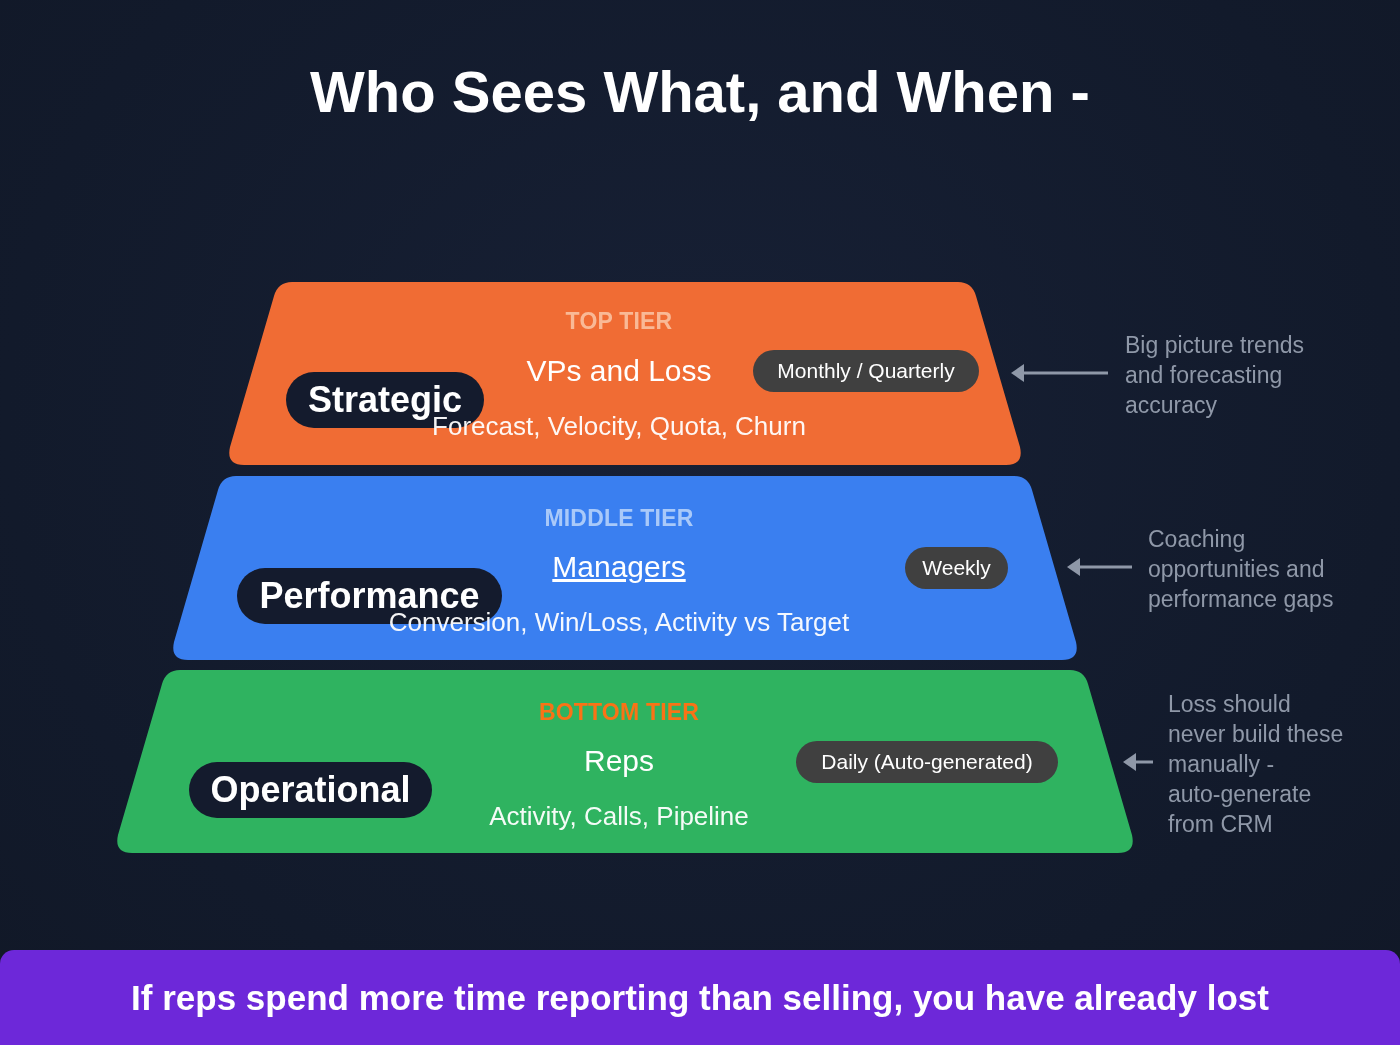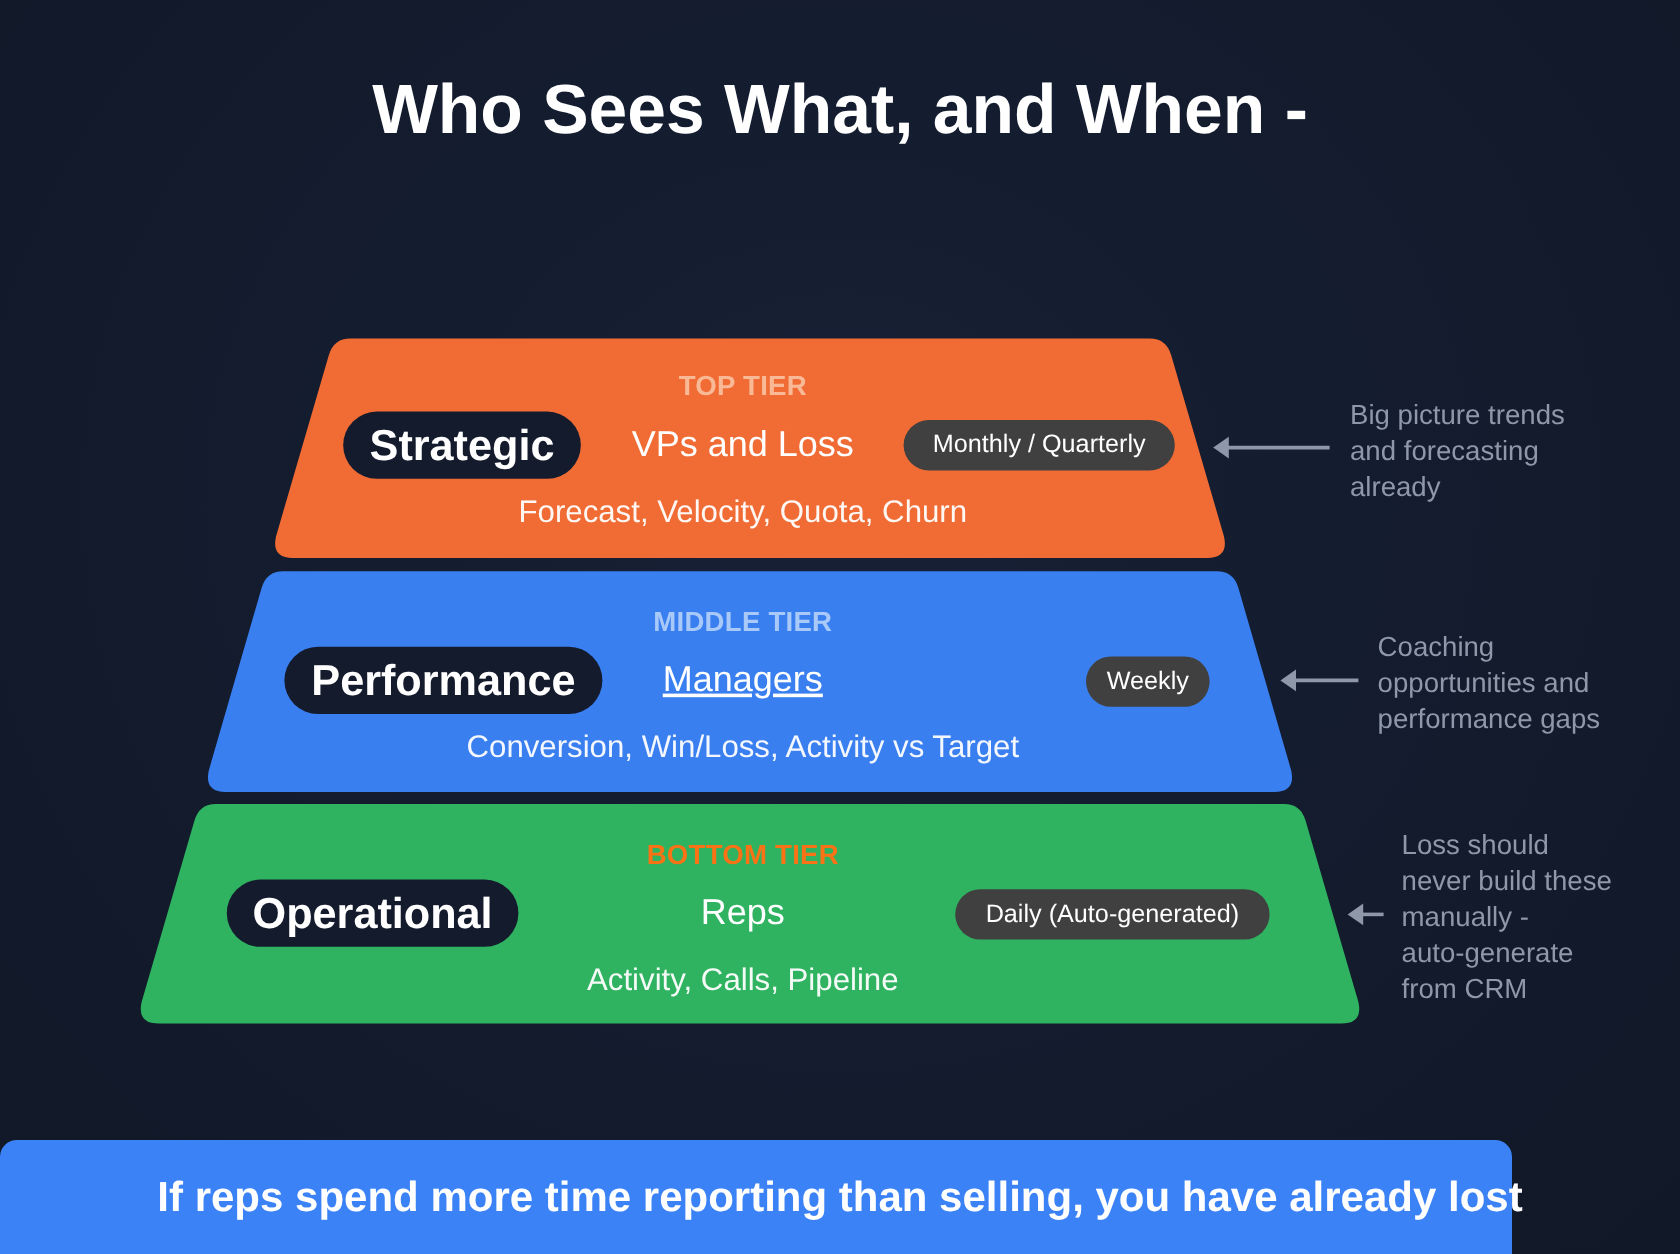--- a/index.html
+++ b/index.html
@@ -17,40 +17,40 @@
     }
     .title div { white-space: nowrap; }
     svg.shapes { position: absolute; left: 0; top: 0; }
     .tier-label {
       position: absolute; width: 400px; text-align: center; font-weight: 700;
       font-size: 23px; letter-spacing: 0.2px;
     }
     .pill-name {
       position: absolute; height: 56px; border-radius: 28px; background: #141b2d;
       color: #fff; font-weight: 700; font-size: 36px; line-height: 56px;
-      text-align: center; white-space: nowrap;
+      text-align: center; white-space: nowrap; margin-top: 29px;
     }
     .audience {
       position: absolute; font-size: 30px; color: #fff; white-space: nowrap; text-align: center;
     }
     .pill-cadence {
       position: absolute; height: 42px; border-radius: 21px; background: #404040;
       color: #fff; font-size: 21px; line-height: 42px; text-align: center; white-space: nowrap;
     }
     .metrics {
       position: absolute; font-size: 26px; color: #fff; white-space: nowrap; text-align: center;
       opacity: 0.95;
     }
     .note {
       position: absolute; color: #8f98a8; font-size: 23px; line-height: 30px;
     }
     .note div { white-space: nowrap; }
     .footer {
-      position: absolute; left: 0; top: 950px; width: 1260px; height: 95px;
-      background: #3b82f6; border-radius: 14px 14px 0 0;
+      position: absolute; left: 0; top: 950px; width: 1400px; height: 95px;
+      background: #6d28d9; border-radius: 14px 14px 0 0;
     }
     .footer-text {
       position: absolute; left: 0; top: 28px; width: 1400px; text-align: center;
       font-size: 35px; font-weight: 700; color: #fff; white-space: nowrap;
     }
   </style>
 </head>
 <body>
 
 <div class="title">
@@ -81,21 +81,21 @@
 
 <div>
   <div class="tier-label" style="left:419px; top:308px; color:#f9b996;">TOP TIER</div>
   <div class="pill-name" style="left:286px; top:343px; width:198px;">Strategic</div>
   <div class="audience" style="left:490px; top:354px; width:258px;">VPs and Loss</div>
   <div class="pill-cadence" style="left:753px; top:350px; width:226px;">Monthly / Quarterly</div>
   <div class="metrics" style="left:319px; top:411px; width:600px;">Forecast, Velocity, Quota, Churn</div>
   <div class="note" style="left:1125px; top:330px;">
     <div>Big picture trends</div>
     <div>and forecasting</div>
-    <div>already</div>
+    <div>accuracy</div>
   </div>
 </div>
 
 <div>
   <div class="tier-label" style="left:419px; top:505px; color:#a9c9f9;">MIDDLE TIER</div>
   <div class="pill-name" style="left:237px; top:539px; width:265px;">Performance</div>
   <div class="audience" style="left:519px; top:550px; width:200px;text-decoration:underline;">Managers</div>
   <div class="pill-cadence" style="left:905px; top:547px; width:103px;">Weekly</div>
   <div class="metrics" style="left:319px; top:607px; width:600px;">Conversion, Win/Loss, Activity vs Target</div>
   <div class="note" style="left:1148px; top:524px;">

